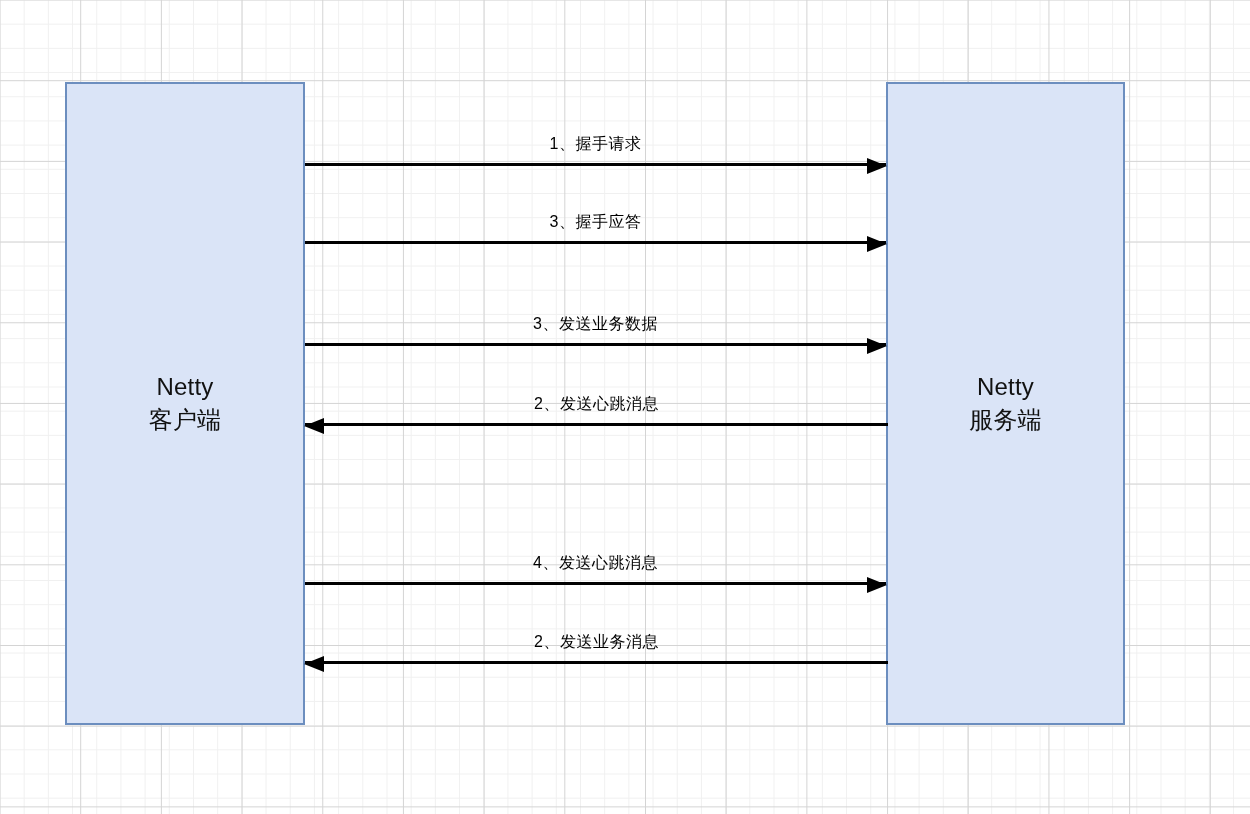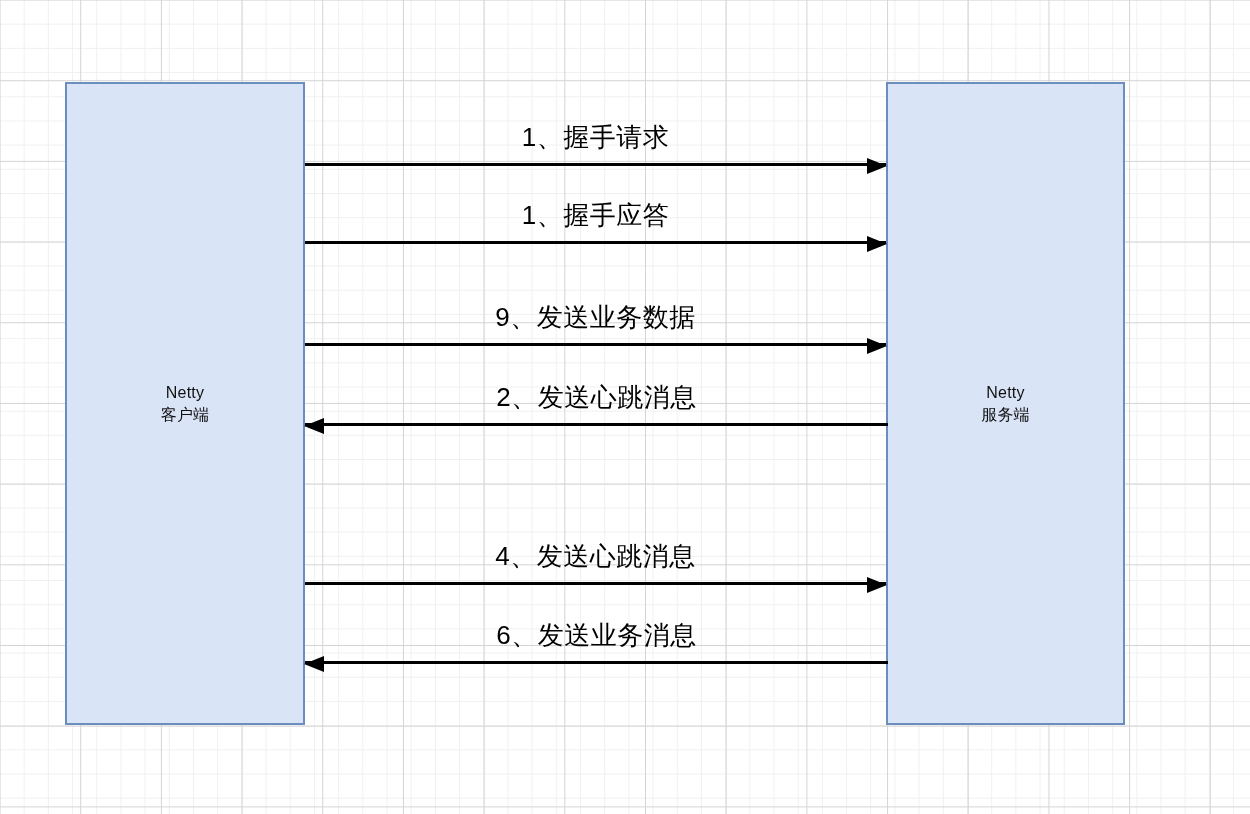--- a/index.html
+++ b/index.html
@@ -39,21 +39,21 @@
   .lifeline {
     position: absolute;
     box-sizing: border-box;
     border: 2px solid #6c8ebf;
     background: #dae4f7;
     display: flex;
     flex-direction: column;
     align-items: center;
     justify-content: center;
     color: #111111;
-    font-size: 16px;
+    font-size: 24px;
     line-height: 1.35;
     text-align: center;
     letter-spacing: 0.2px;
   }
   #client-box { left: 65px;  top: 82px; width: 240px; height: 643px; }
   #server-box { left: 886px; top: 82px; width: 239px; height: 643px; }
   .lifeline .l1 { display: block; }
   .lifeline .l2 { display: block; }
 
   
@@ -84,21 +84,21 @@
     left: -1px;
     border-top: 8.5px solid transparent;
     border-bottom: 8.5px solid transparent;
     border-right: 20px solid #000000;
   }
   .msg-label {
     position: absolute;
     bottom: 8px;
     width: 100%;
     text-align: center;
-    font-size: 26px;
+    font-size: 16px;
     color: #000000;
     white-space: nowrap;
     letter-spacing: 0.5px;
   }
 </style>
 </head>
 <body>
 
 <div id="canvas">
 
@@ -116,44 +116,44 @@
     <div class="msg-line" style="width:581px;">
       <span class="arrowhead right"></span>
     </div>
     <div class="msg-label">1、握手请求</div>
   </div>
 
   <div class="message" id="msg-2" style="left:305px; top:241px; width:581px;">
     <div class="msg-line" style="width:581px;">
       <span class="arrowhead right"></span>
     </div>
-    <div class="msg-label">1、握手应答</div>
+    <div class="msg-label">3、握手应答</div>
   </div>
 
   <div class="message" id="msg-3" style="left:305px; top:343px; width:581px;">
     <div class="msg-line" style="width:581px;">
       <span class="arrowhead right"></span>
     </div>
-    <div class="msg-label">9、发送业务数据</div>
+    <div class="msg-label">3、发送业务数据</div>
   </div>
 
   <div class="message" id="msg-4" style="left:305px; top:423px; width:583px;">
     <div class="msg-line" style="width:583px;">
       <span class="arrowhead left"></span>
     </div>
     <div class="msg-label">2、发送心跳消息</div>
   </div>
 
   <div class="message" id="msg-5" style="left:305px; top:582px; width:581px;">
     <div class="msg-line" style="width:581px;">
       <span class="arrowhead right"></span>
     </div>
     <div class="msg-label">4、发送心跳消息</div>
   </div>
 
   <div class="message" id="msg-6" style="left:305px; top:661px; width:583px;">
     <div class="msg-line" style="width:583px;">
       <span class="arrowhead left"></span>
     </div>
-    <div class="msg-label">6、发送业务消息</div>
+    <div class="msg-label">2、发送业务消息</div>
   </div>
 
 </div>
 
 </body></html>

